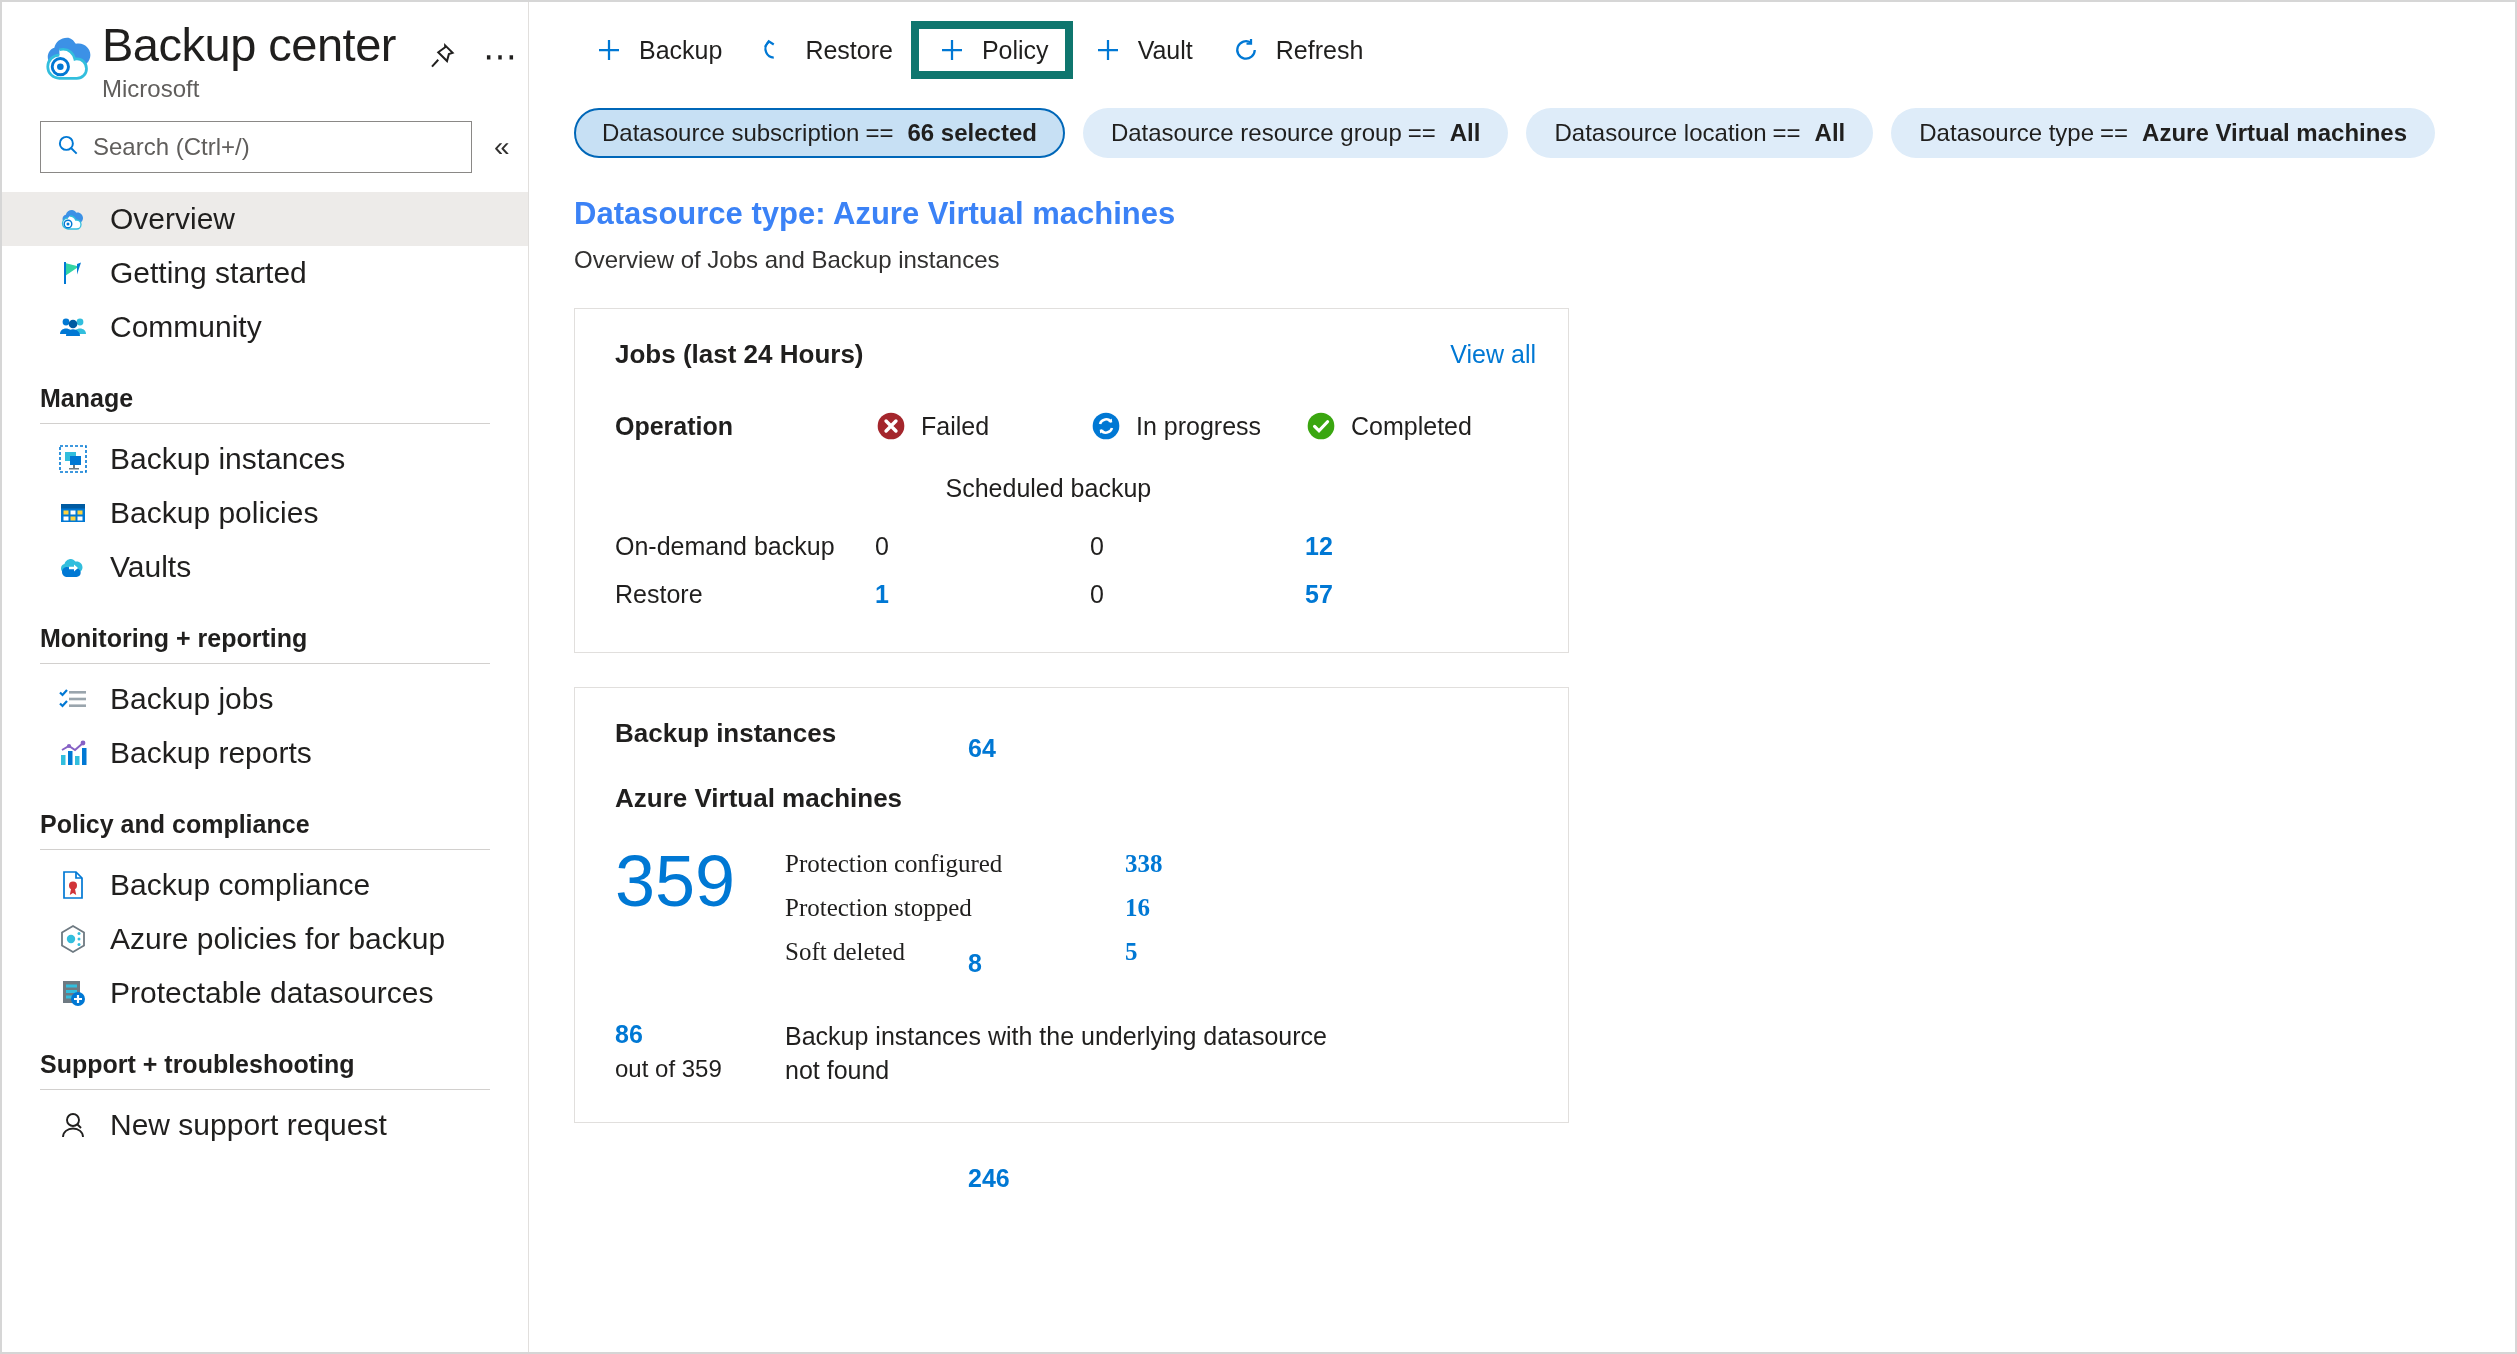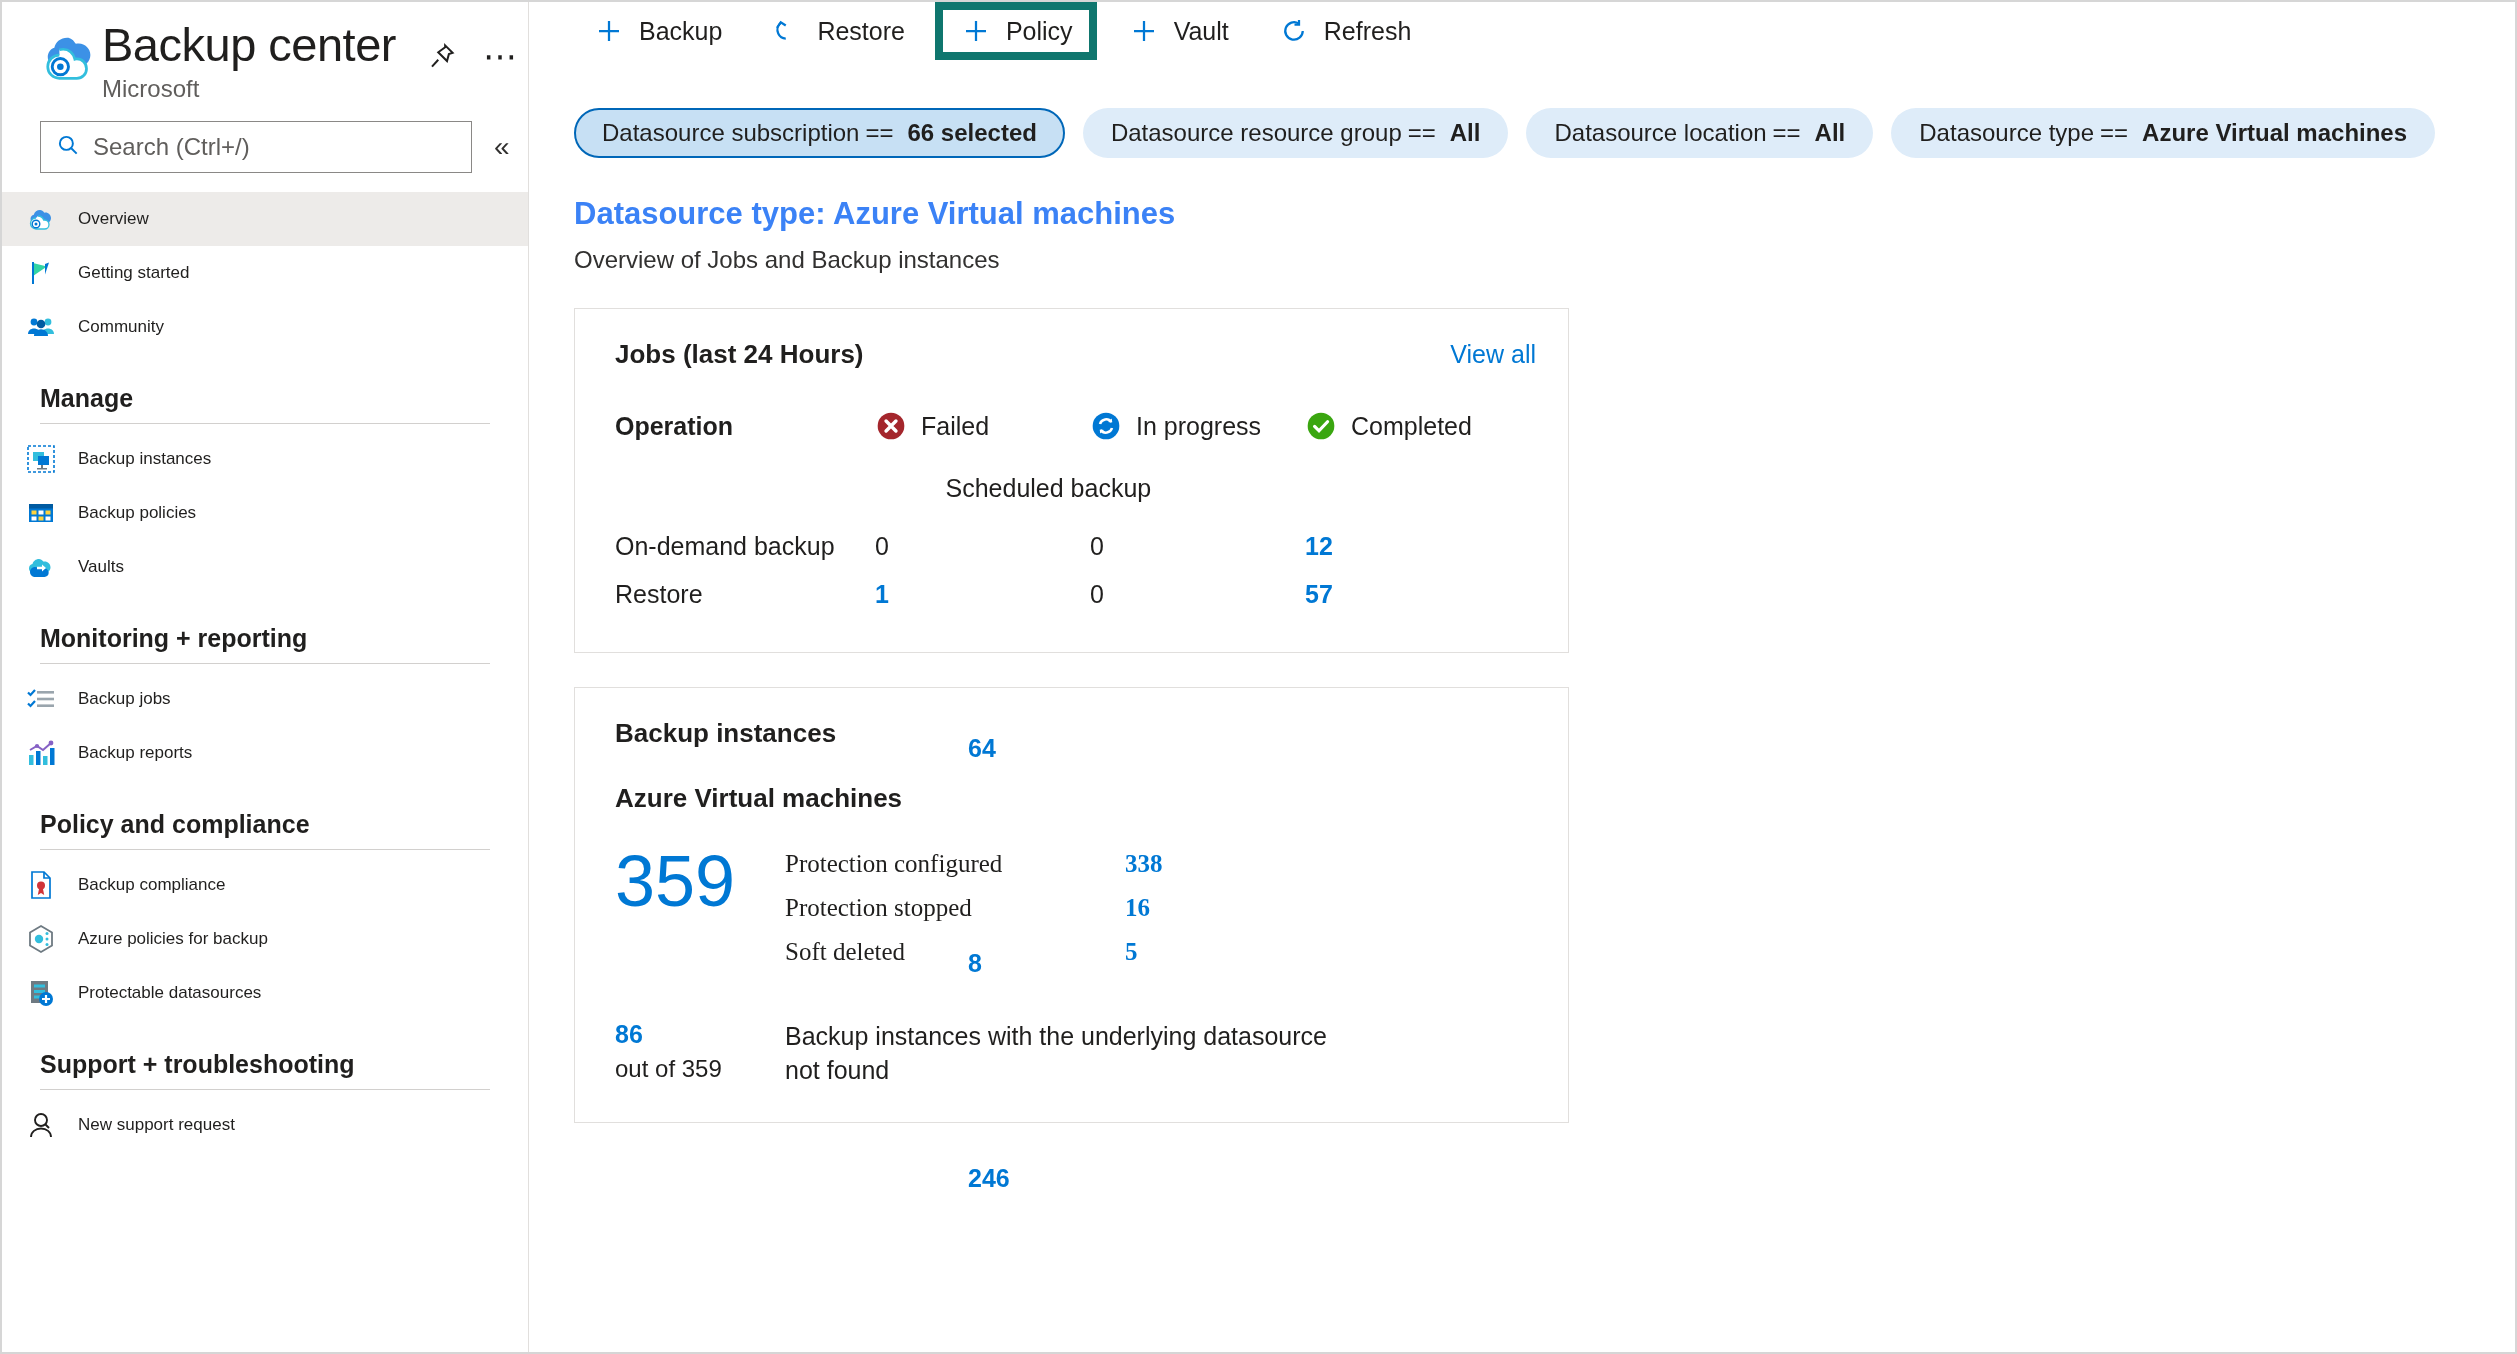--- a/index.html
+++ b/index.html
@@ -69,22 +69,22 @@
   }
   .search-box input::placeholder { color: #605e5c; }
   .collapse-btn {
     margin-left: 22px; font-size: 28px; color: #323130;
     cursor: pointer; user-select: none;
   }
 
   .nav { margin-top: 12px; }
   .nav-item {
     display: flex; align-items: center;
-    height: 54px; padding-left: 22px;
-    cursor: pointer; font-size: 17px; color: #201f1e;
+    height: 54px; padding-left: 54px;
+    cursor: pointer; font-size: 30px; color: #201f1e;
   }
   .nav-item.selected { background: #edebe9; }
   .nav-ico {
     width: 34px; height: 34px; flex: 0 0 34px;
     margin-right: 20px; display: flex;
     align-items: center; justify-content: center;
   }
   .nav-label { white-space: nowrap; }
 
   .nav-group-title {
@@ -93,22 +93,22 @@
   }
   .nav-divider {
     height: 1px; background: #d2d0ce;
     margin: 0 38px 8px 38px;
   }
 
   
   .main { flex: 1; position: relative; overflow: hidden; }
 
   .toolbar {
-    display: flex; align-items: flex-start;
-    height: 96px; padding-left: 45px; gap: 12px;
+    display: flex; align-items: center;
+    height: 96px; padding-left: 45px; gap: 0;
   }
   .cmd {
     display: flex; align-items: center;
     height: 58px; padding: 0 16px;
     font-size: 25px; color: #201f1e;
     cursor: pointer; white-space: nowrap;
     border: 2px solid transparent;
   }
   .cmd.highlighted { border: 8px solid #0f766e; }
   .cmd-ico {

